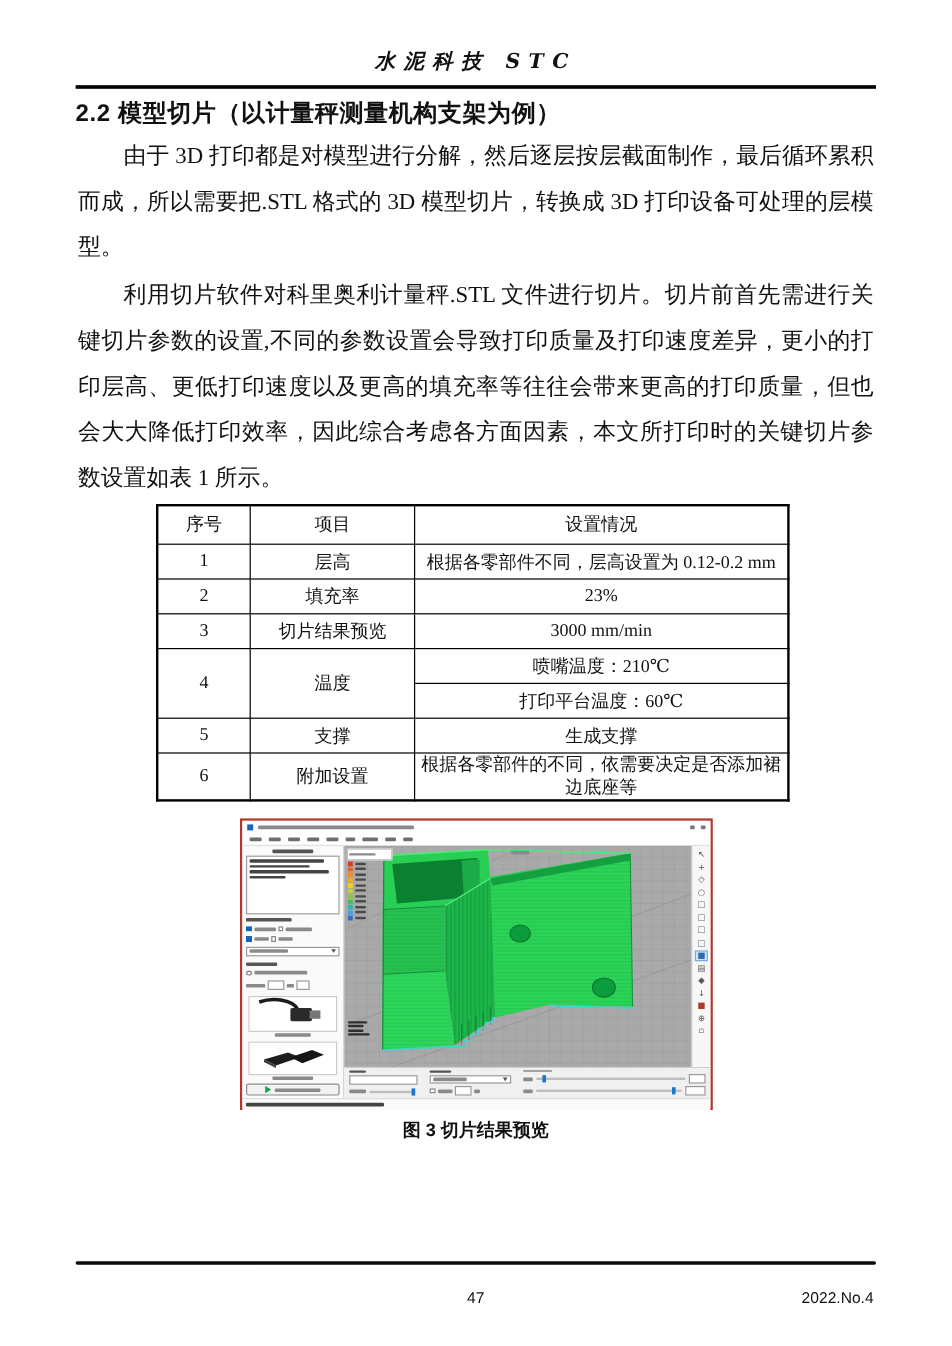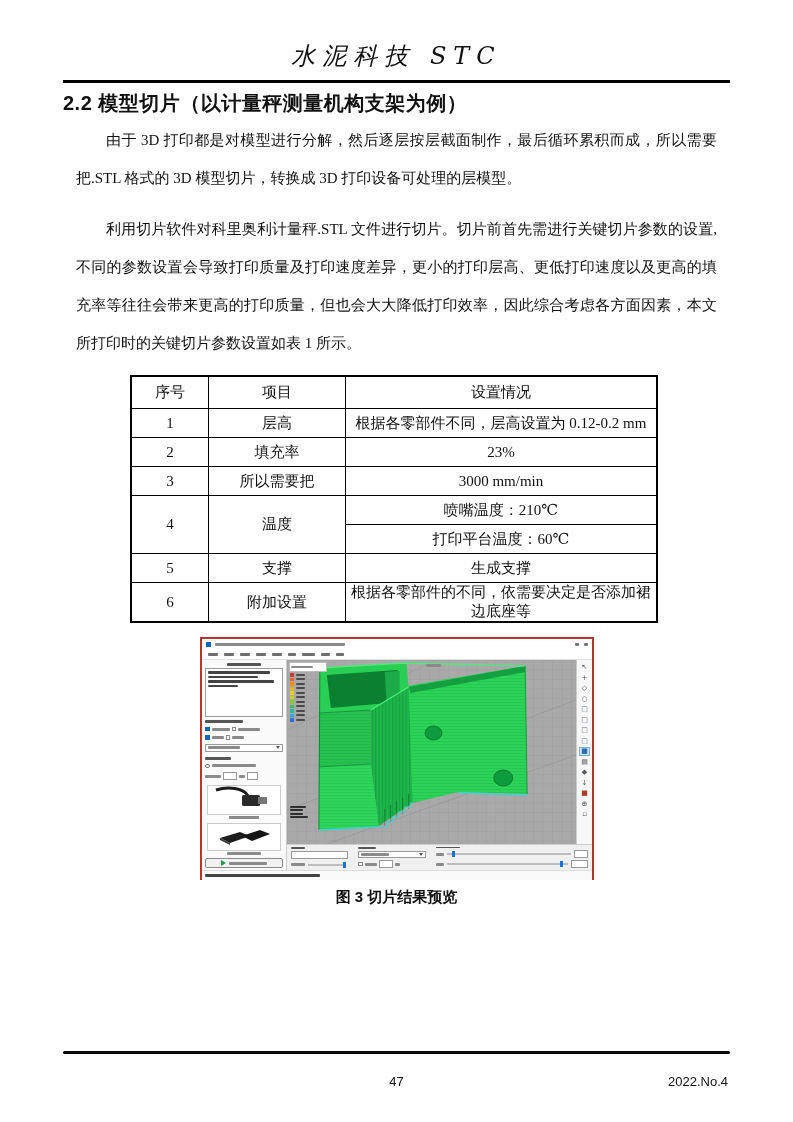--- a/index.html
+++ b/index.html
@@ -2,26 +2,26 @@
 <html><head>
 <meta charset="utf-8">
 <style>
   html,body{margin:0;padding:0;background:#fff;}
   .page{position:relative;width:793px;height:1122px;background:#fff;overflow:hidden;
         font-family:"Liberation Serif","DejaVu Serif",serif;color:#111;}
   .content{position:absolute;left:63px;top:0;width:667px;}
 
   
   .jheader{margin-top:40px;text-align:center;font-family:"DejaVu Serif",serif;
-           font-style:italic;font-weight:normal;font-size:24px;letter-spacing:7px;}
+           font-style:italic;font-weight:bold;font-size:17px;letter-spacing:7px;}
   .hrule{height:3px;background:#000;margin-top:8px;}
 
   h2.sec{font-family:"Liberation Sans","DejaVu Sans",sans-serif;font-weight:bold;
          font-size:20px;margin:7px 0 0 0;letter-spacing:.5px;}
-  p.body{font-size:15px;line-height:38px;text-align:justify;text-indent:2em;margin:13px;}
+  p.body{font-size:19px;line-height:38px;text-align:justify;text-indent:2em;margin:2px;}
   p.body.first{margin-top:4px;}
 
   
   .tcap{font-family:"Liberation Sans","DejaVu Sans",sans-serif;font-weight:bold;
         font-size:15px;text-align:center;margin:9px 0 8px 0;}
   table.params{border-collapse:collapse;margin-left:67px;width:528px;
         font-size:15px;}
   table.params td,table.params th{border:1px solid #000;text-align:center;
         font-weight:normal;padding:0 4px;height:28px;}
   table.params{border:2px solid #000;}
@@ -133,21 +133,21 @@
         <td>层高</td>
         <td>根据各零部件不同，层高设置为 0.12-0.2 mm</td>
       </tr>
       <tr>
         <td>2</td>
         <td>填充率</td>
         <td>23%</td>
       </tr>
       <tr>
         <td>3</td>
-        <td>所以需要把</td>
+        <td>切片结果预览</td>
         <td>3000 mm/min</td>
       </tr>
       <tr>
         <td rowspan="2">4</td>
         <td rowspan="2">温度</td>
         <td>喷嘴温度：210℃</td>
       </tr>
       <tr>
         <td>打印平台温度：60℃</td>
       </tr>

